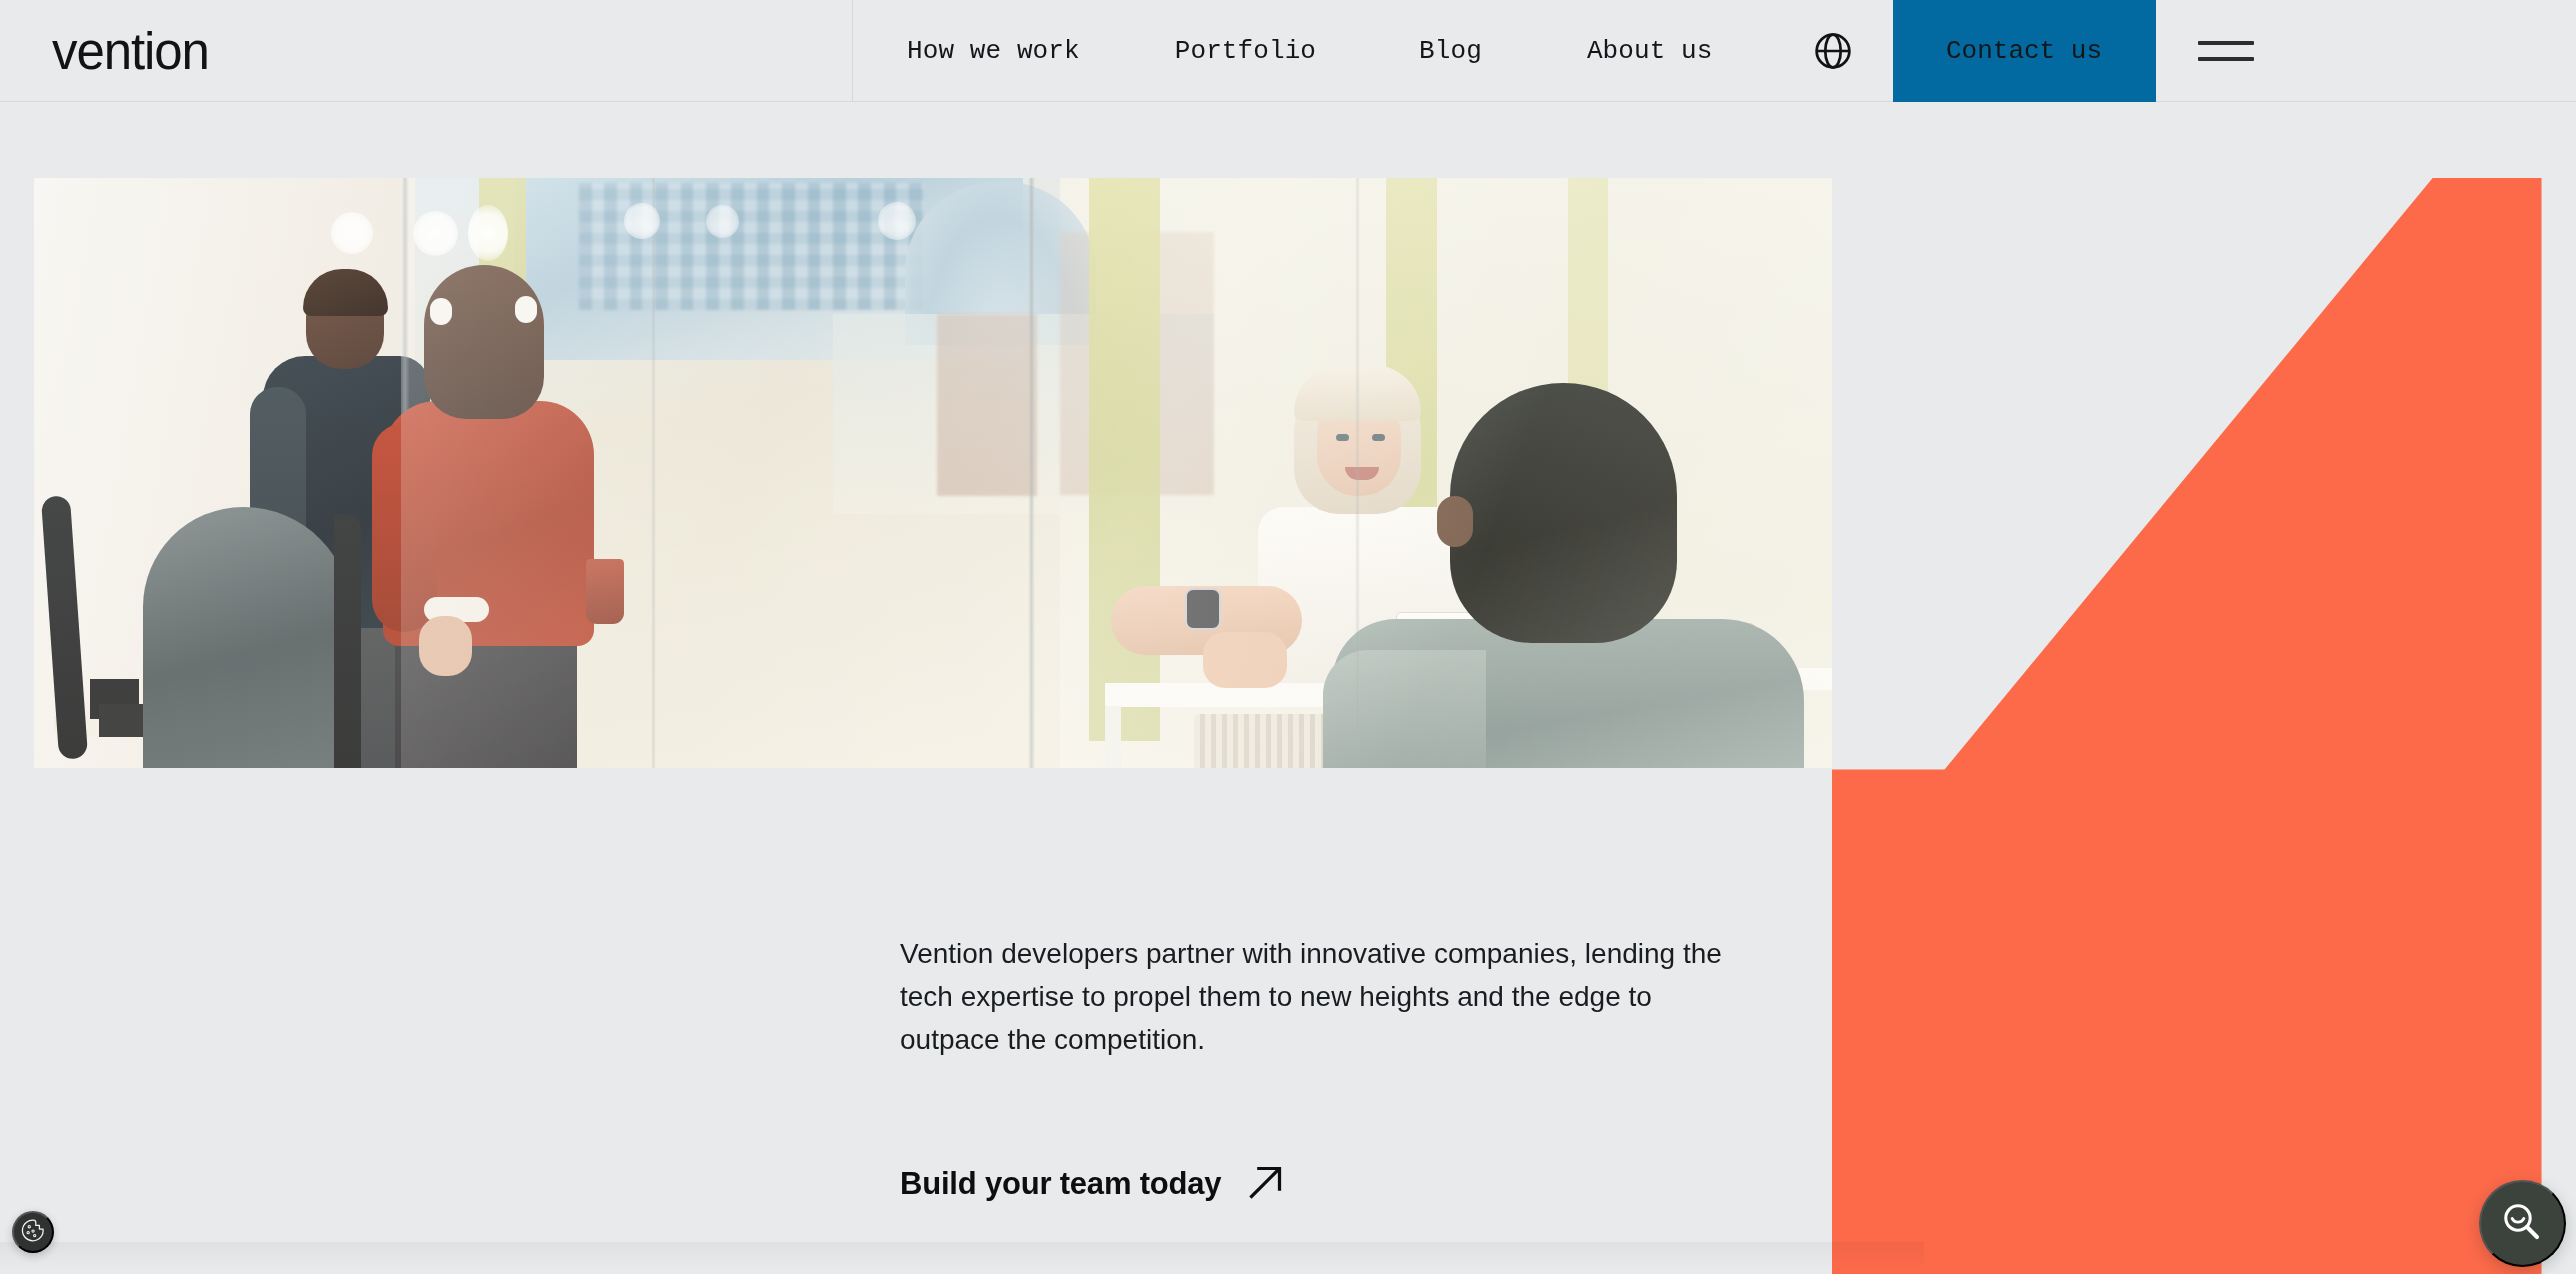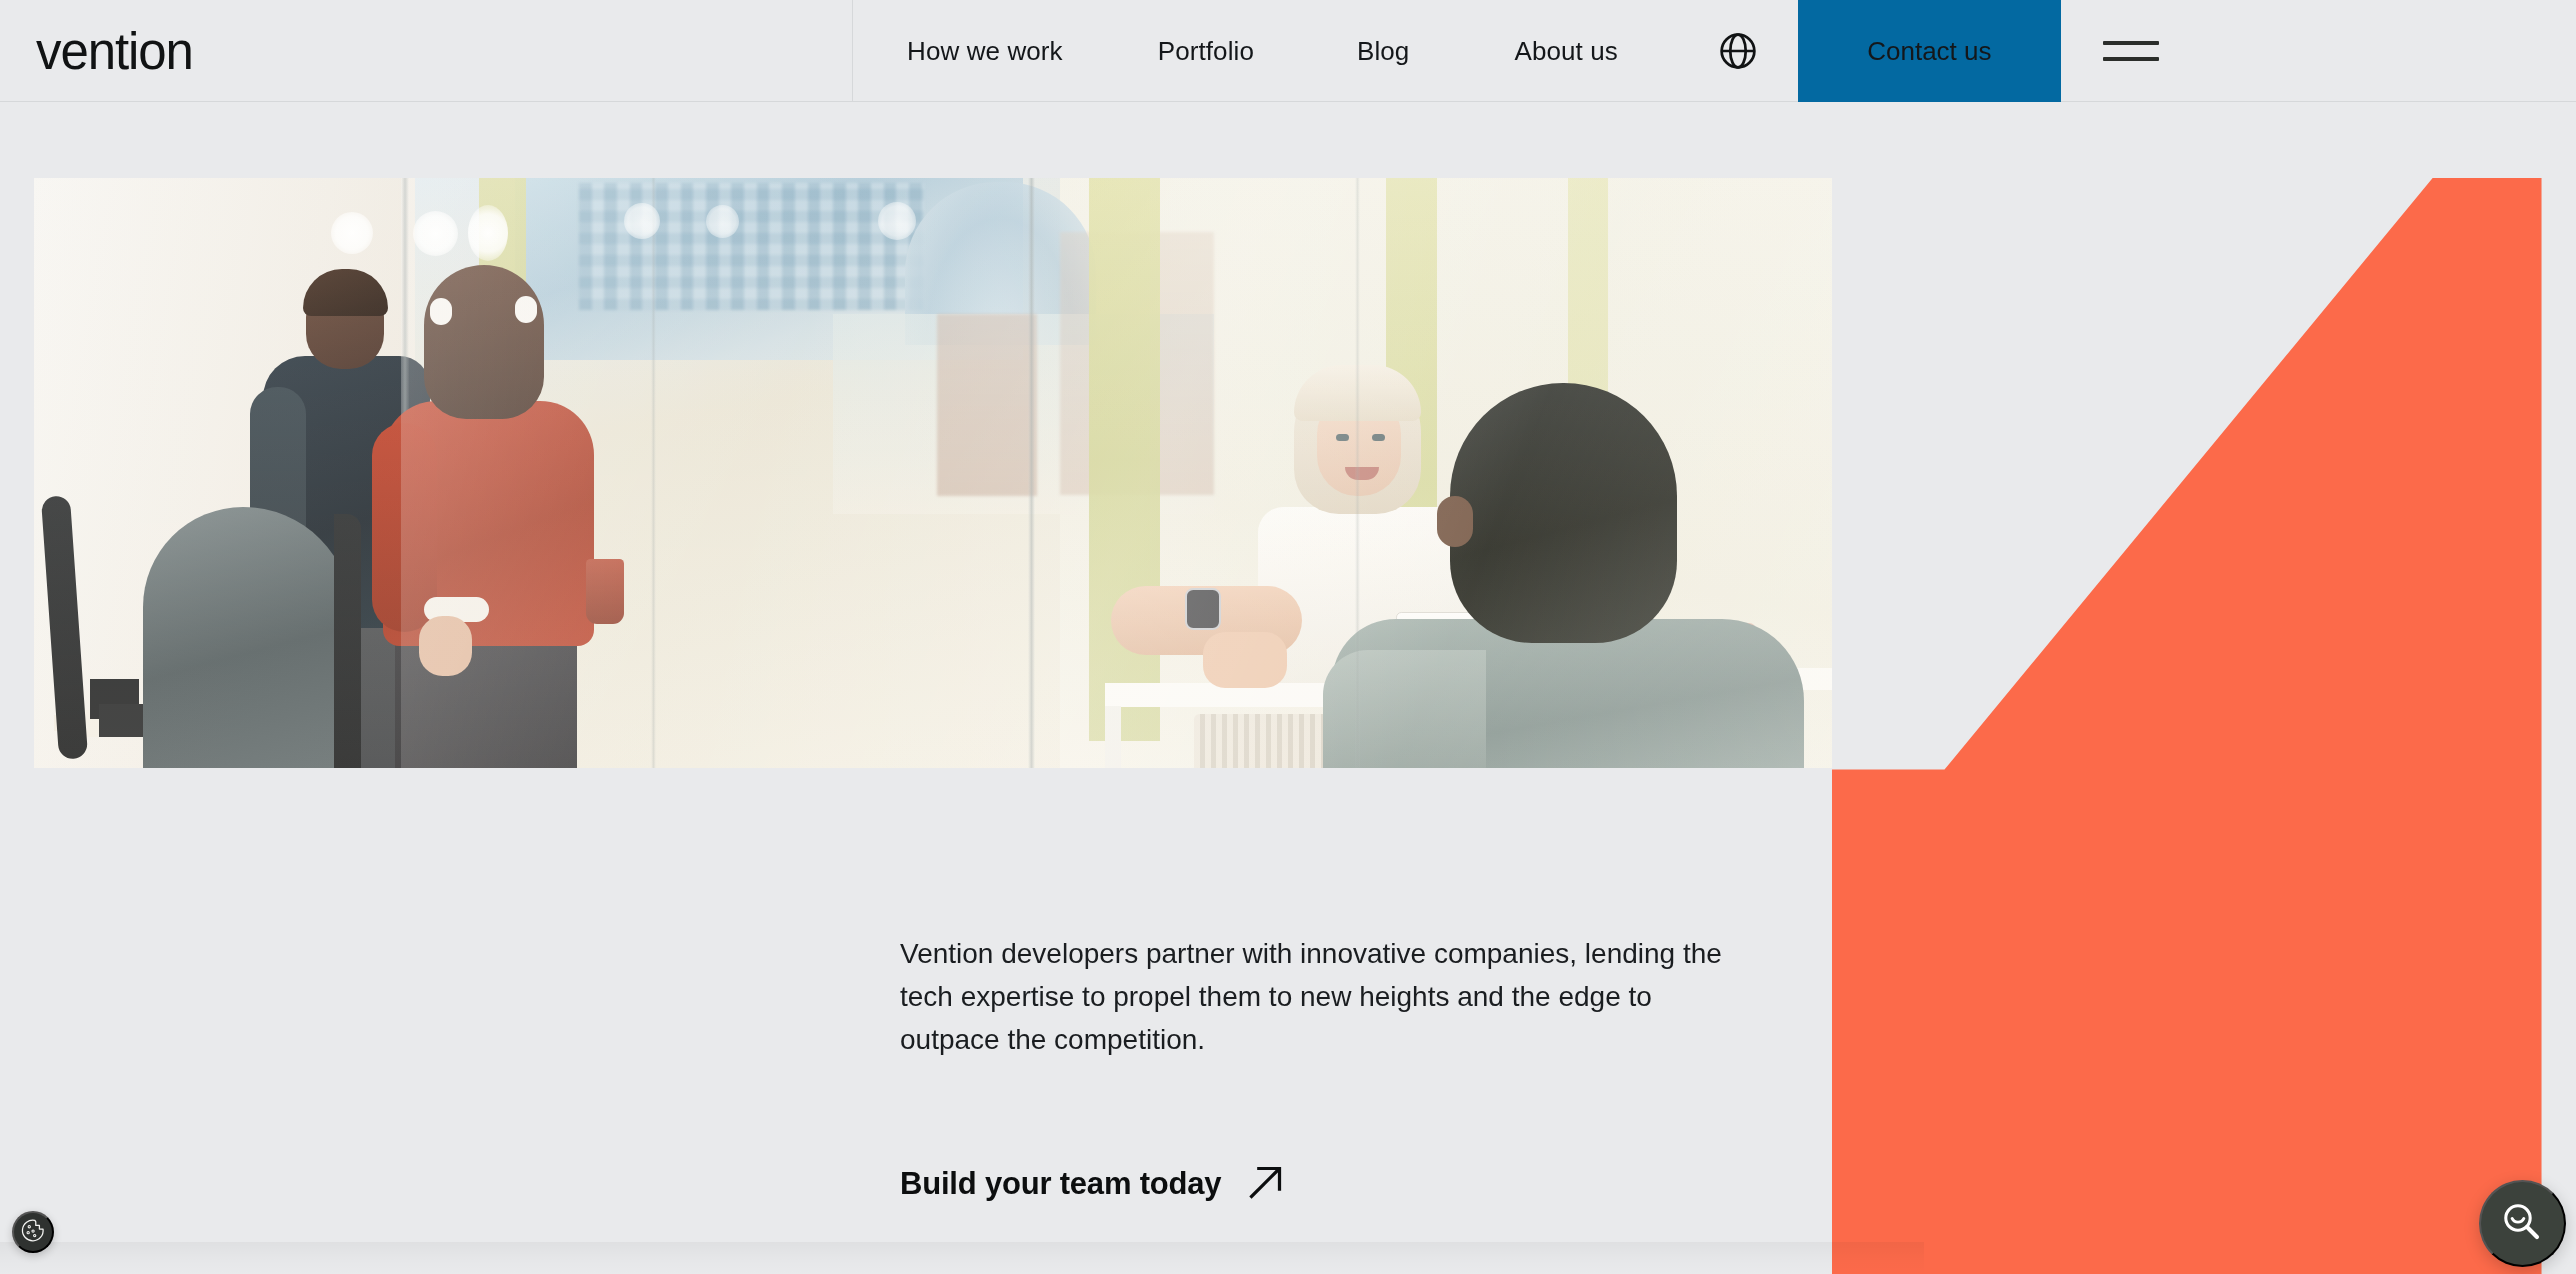--- a/index.html
+++ b/index.html
@@ -18,32 +18,32 @@
   .header {
     position:absolute; top:0; left:0; width:2576px; height:102px;
     background:#E9EAEC;
     border-bottom:1.8px solid #D6D8DA;
     display:flex; align-items:stretch;
     z-index:40;
   }
   .logo-wrap {
     width:853px; height:102px;
     display:flex; align-items:center;
-    padding-left:36px;
+    padding-left:52px;
     border-right:1.8px solid #D6D8DA;
     flex:0 0 auto;
   }
   .logo {
     font-size:51px; font-weight:300; letter-spacing:-1.1px;
     color:#111314; line-height:1;
     font-family:"Liberation Sans", sans-serif;
   }
   .nav {
     flex:1 1 auto; height:102px;
-    display:flex; align-items:center;
+    display:flex; align-items:center;font-family:Liberation Mono, monospace;
   }
   .nav-item {
     font-size:26px; color:#14171A; letter-spacing:0.1px;
     white-space:nowrap; cursor:pointer;
   }
   .n1 { margin-left:54px; }
   .n2 { margin-left:95px; }
   .n3 { margin-left:103px; }
   .n4 { margin-left:105px; }
 

